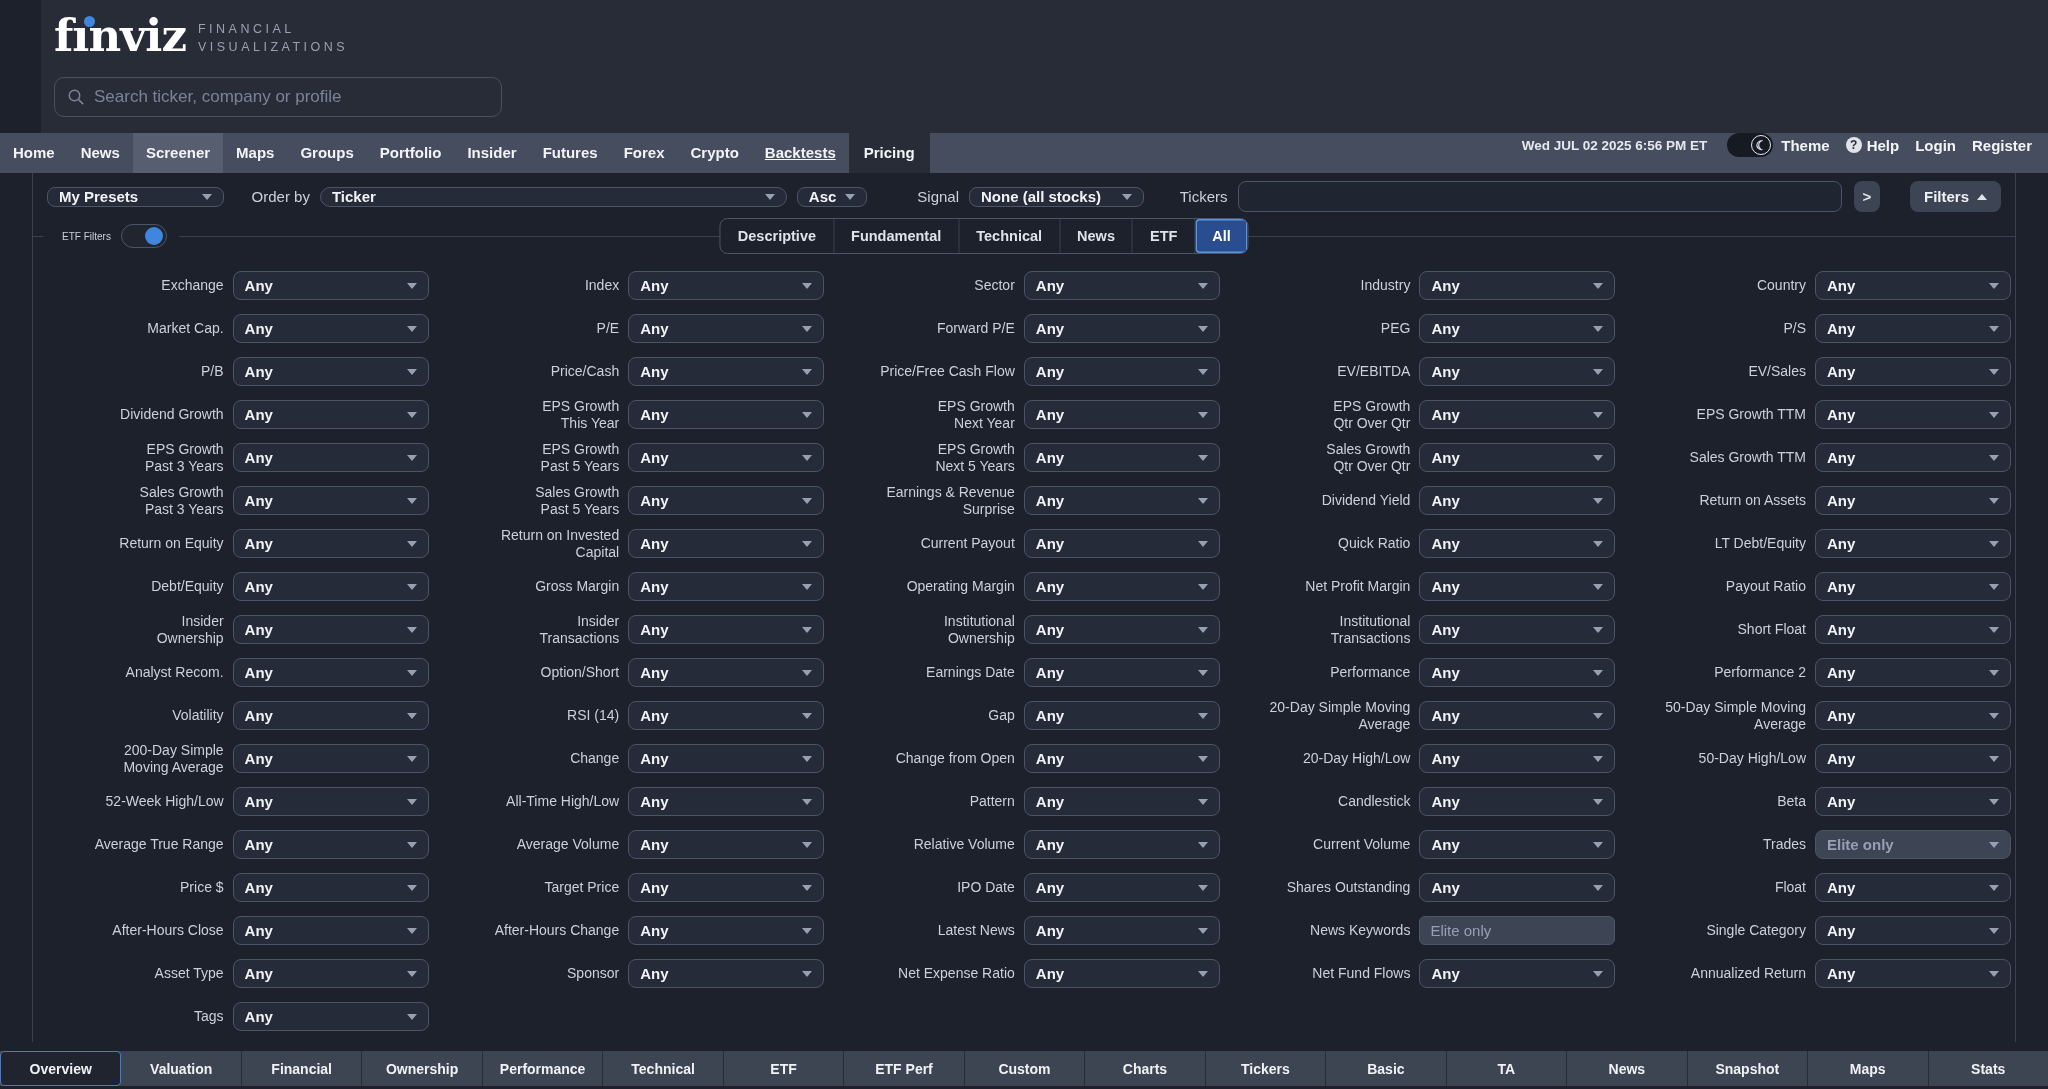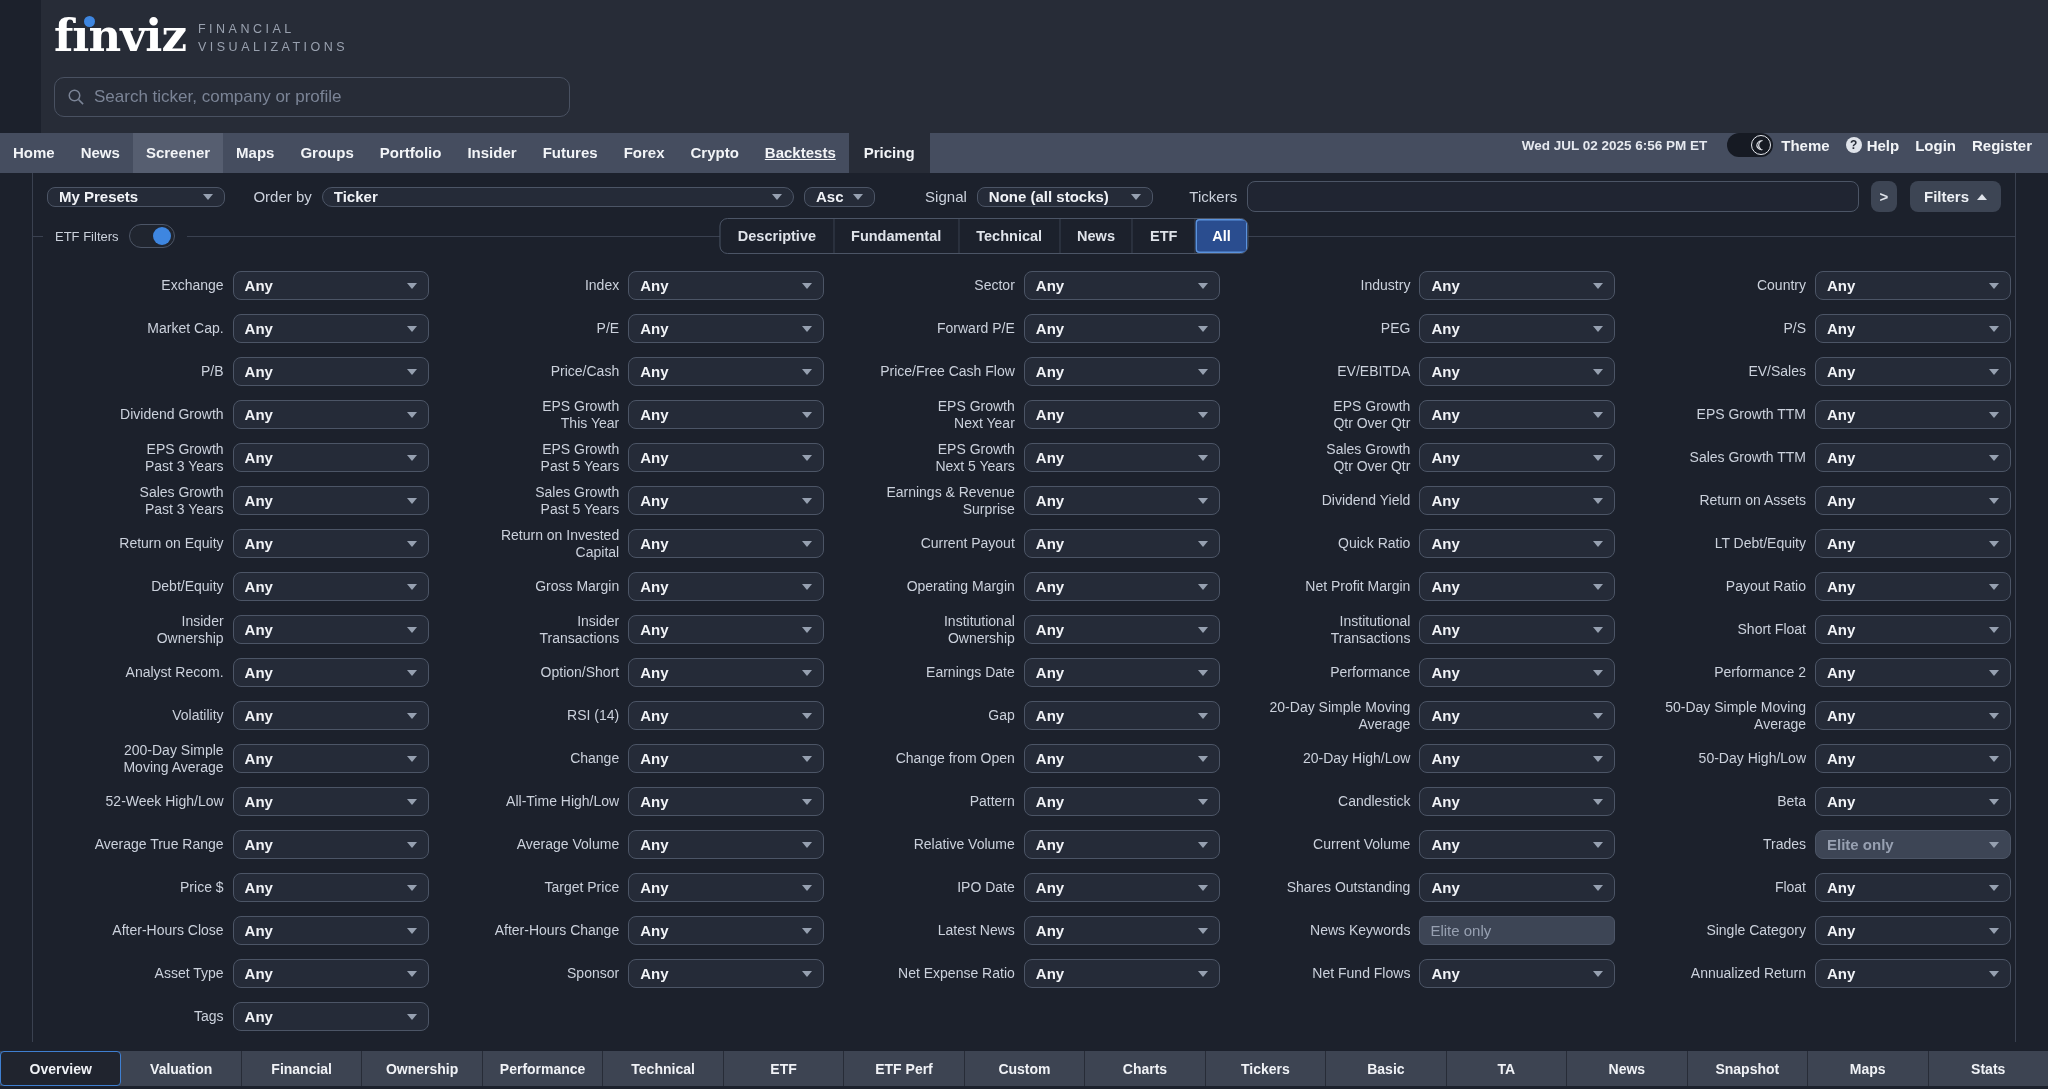--- a/index.html
+++ b/index.html
@@ -12,21 +12,21 @@
   *{box-sizing:border-box; margin:0; padding:0;}
   html,body{margin:0;}
   body{width:2048px;height:1089px;background:var(--bg);font-family:"Liberation Sans",sans-serif;overflow:hidden;position:relative;}
 
   
   .header{height:133px;background:var(--header-bg);padding:10px 0 0 13px;margin-left:41px;}
   .logo-row{display:flex;align-items:flex-start;height:58px;}
   .logo-word{font-family:"DejaVu Serif",serif;font-weight:bold;font-size:45px;color:#fff;line-height:52px;position:relative;letter-spacing:-1px;}
   .logo-dot{position:absolute;width:11px;height:11px;border-radius:50%;background:#3e86e0;left:30px;top:6px;}
   .logo-tag{margin:10px 0 0 12px;font-size:12.5px;letter-spacing:3.5px;color:#99a1af;line-height:1.45;}
-  .searchbar{margin-top:9px;width:516px;height:40px;border:1px solid #495161;border-radius:10px;display:flex;align-items:center;padding:0 12px;gap:9px;background:transparent;}
+  .searchbar{margin-top:9px;width:448px;height:40px;border:1px solid #495161;border-radius:10px;display:flex;align-items:center;padding:0 12px;gap:9px;background:transparent;}
   .searchbar input{flex:1;background:transparent;border:none;outline:none;color:#dfe3ea;font-size:17px;font-family:"Liberation Sans",sans-serif;}
   .searchbar input::placeholder{color:var(--muted);}
 
   
   .navbar{height:40px;background:var(--nav-bg);display:flex;align-items:flex-start;color:#f2f4f7;font-size:15px;font-weight:bold;}
   .nav-items{display:flex;}
   .nav-item{padding:0 13px;line-height:40px;cursor:pointer;}
   .nav-item.active{background:var(--nav-active);}
   .nav-item.dark{background:var(--header-bg);padding:0 15px;}
   .nav-item.underline{text-decoration:underline;}
@@ -45,28 +45,28 @@
   .ctl-label{font-size:15px;color:var(--label);white-space:nowrap;}
   .select{height:20px;border:1px solid var(--sel-border);border-radius:8px;background:var(--sel-bg);display:flex;align-items:center;justify-content:space-between;padding:0 11px;cursor:pointer;}
   .select .val{font-size:15px;font-weight:600;color:var(--sel-text);white-space:nowrap;overflow:hidden;}
   .arr{width:0;height:0;border-left:5px solid transparent;border-right:5px solid transparent;border-top:6px solid var(--arrow);flex:none;margin-left:8px;}
   .sel-presets{width:188px;margin-right:18px;}
   .sel-order{width:500px;border-radius:13px;}
   .sel-dir{width:74px;margin-right:40px;}
   .sel-signal{width:186px;margin-right:26px;}
   .tickers-input{width:648px;height:31px;border:1px solid var(--sel-border);border-radius:8px;background:#202532;color:#e6e9ef;font-size:15px;padding:0 10px;outline:none;font-family:"Liberation Sans",sans-serif;}
   .expand-btn{width:28px;height:31px;border-radius:8px;background:var(--btn-bg);color:#dfe3ea;font-size:15px;font-weight:bold;display:flex;align-items:center;justify-content:center;cursor:pointer;margin-left:2px;}
-  .filters-btn{height:31px;border-radius:8px;background:var(--btn-bg);color:#eef1f5;font-size:15px;font-weight:bold;display:flex;align-items:center;gap:8px;padding:0 14px;cursor:pointer;margin-left:3px;}
+  .filters-btn{height:31px;border-radius:8px;background:var(--btn-bg);color:#eef1f5;font-size:15px;font-weight:bold;display:flex;align-items:center;gap:8px;padding:0 14px;cursor:pointer;margin-left:20px;}
   .arr-up{width:0;height:0;border-left:5px solid transparent;border-right:5px solid transparent;border-bottom:6px solid #dfe3ea;}
 
   
   .etf-row{position:relative;height:36px;}
   .etf-row::before{content:"";position:absolute;left:0;right:0;top:50%;border-top:1px solid var(--panel-border);}
   .etf-legend{position:absolute;left:10px;top:0;height:36px;display:flex;align-items:center;gap:10px;background:var(--bg);padding:0 12px;}
-  .etf-label{font-size:13px;color:var(--label);}
+  .etf-label{font-size:10px;color:var(--label);margin-left:7px;}
   .etf-toggle{width:46px;height:24px;border-radius:12px;border:1px solid var(--sel-border);background:#20252f;position:relative;cursor:pointer;}
   .etf-knob{position:absolute;right:3px;top:2px;width:18px;height:18px;border-radius:50%;background:var(--blue);}
   .filter-tabs{position:absolute;left:48%;transform:translateX(-50%);top:0;display:flex;background:var(--bg);border:1px solid var(--sel-border);border-radius:8px;overflow:hidden;}
   .ftab{padding:0 17px;height:34px;line-height:34px;font-size:14.5px;font-weight:bold;color:#dfe3ea;border-right:1px solid var(--panel-border);cursor:pointer;white-space:nowrap;}
   .ftab:last-child{border-right:none;}
   .ftab.active{background:var(--tab-active-bg);color:#fff;box-shadow:inset 0 0 0 1.5px var(--tab-active-border);border-radius:4px;}
 
   
   .filter-grid{display:grid;grid-template-columns:repeat(5,1fr);padding:10px 4px 4px 0;}
   .fcol{display:flex;flex-direction:column;}

